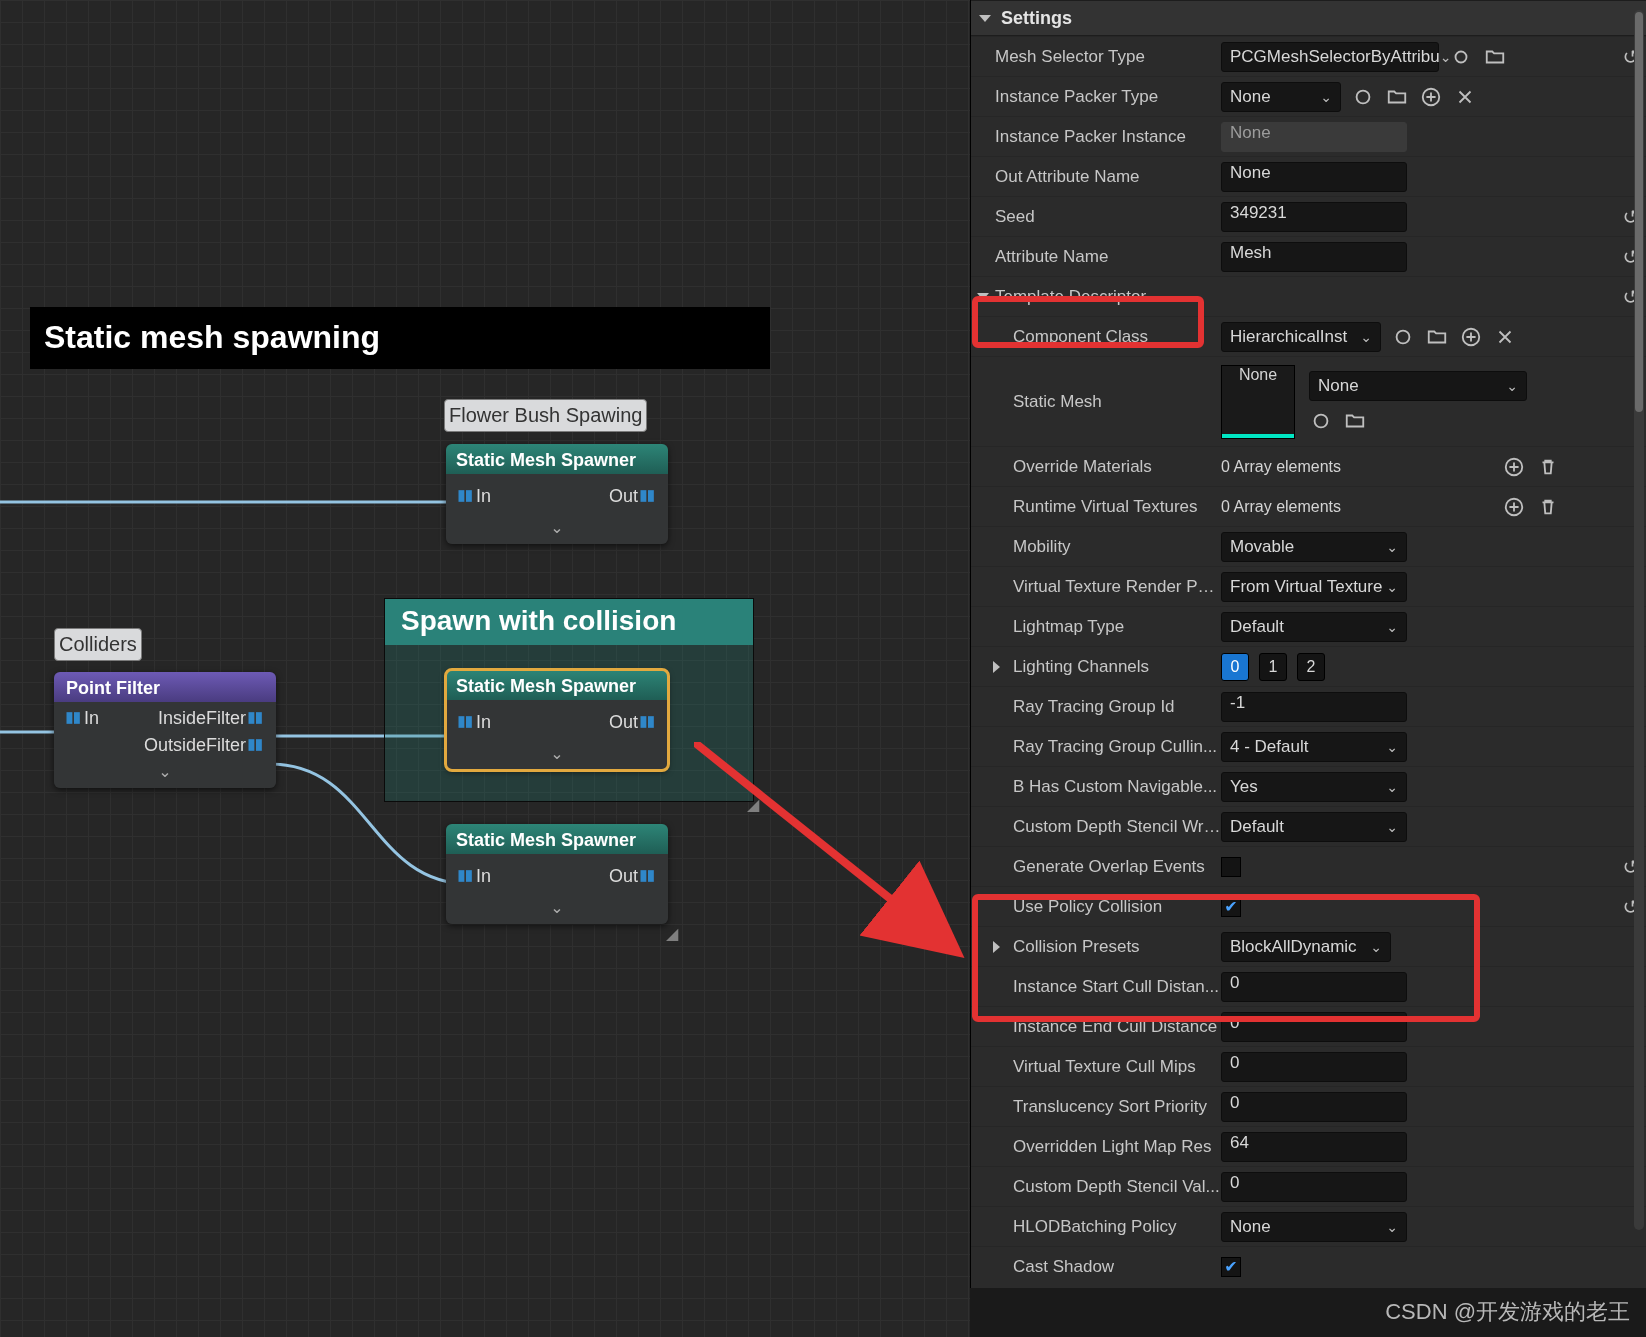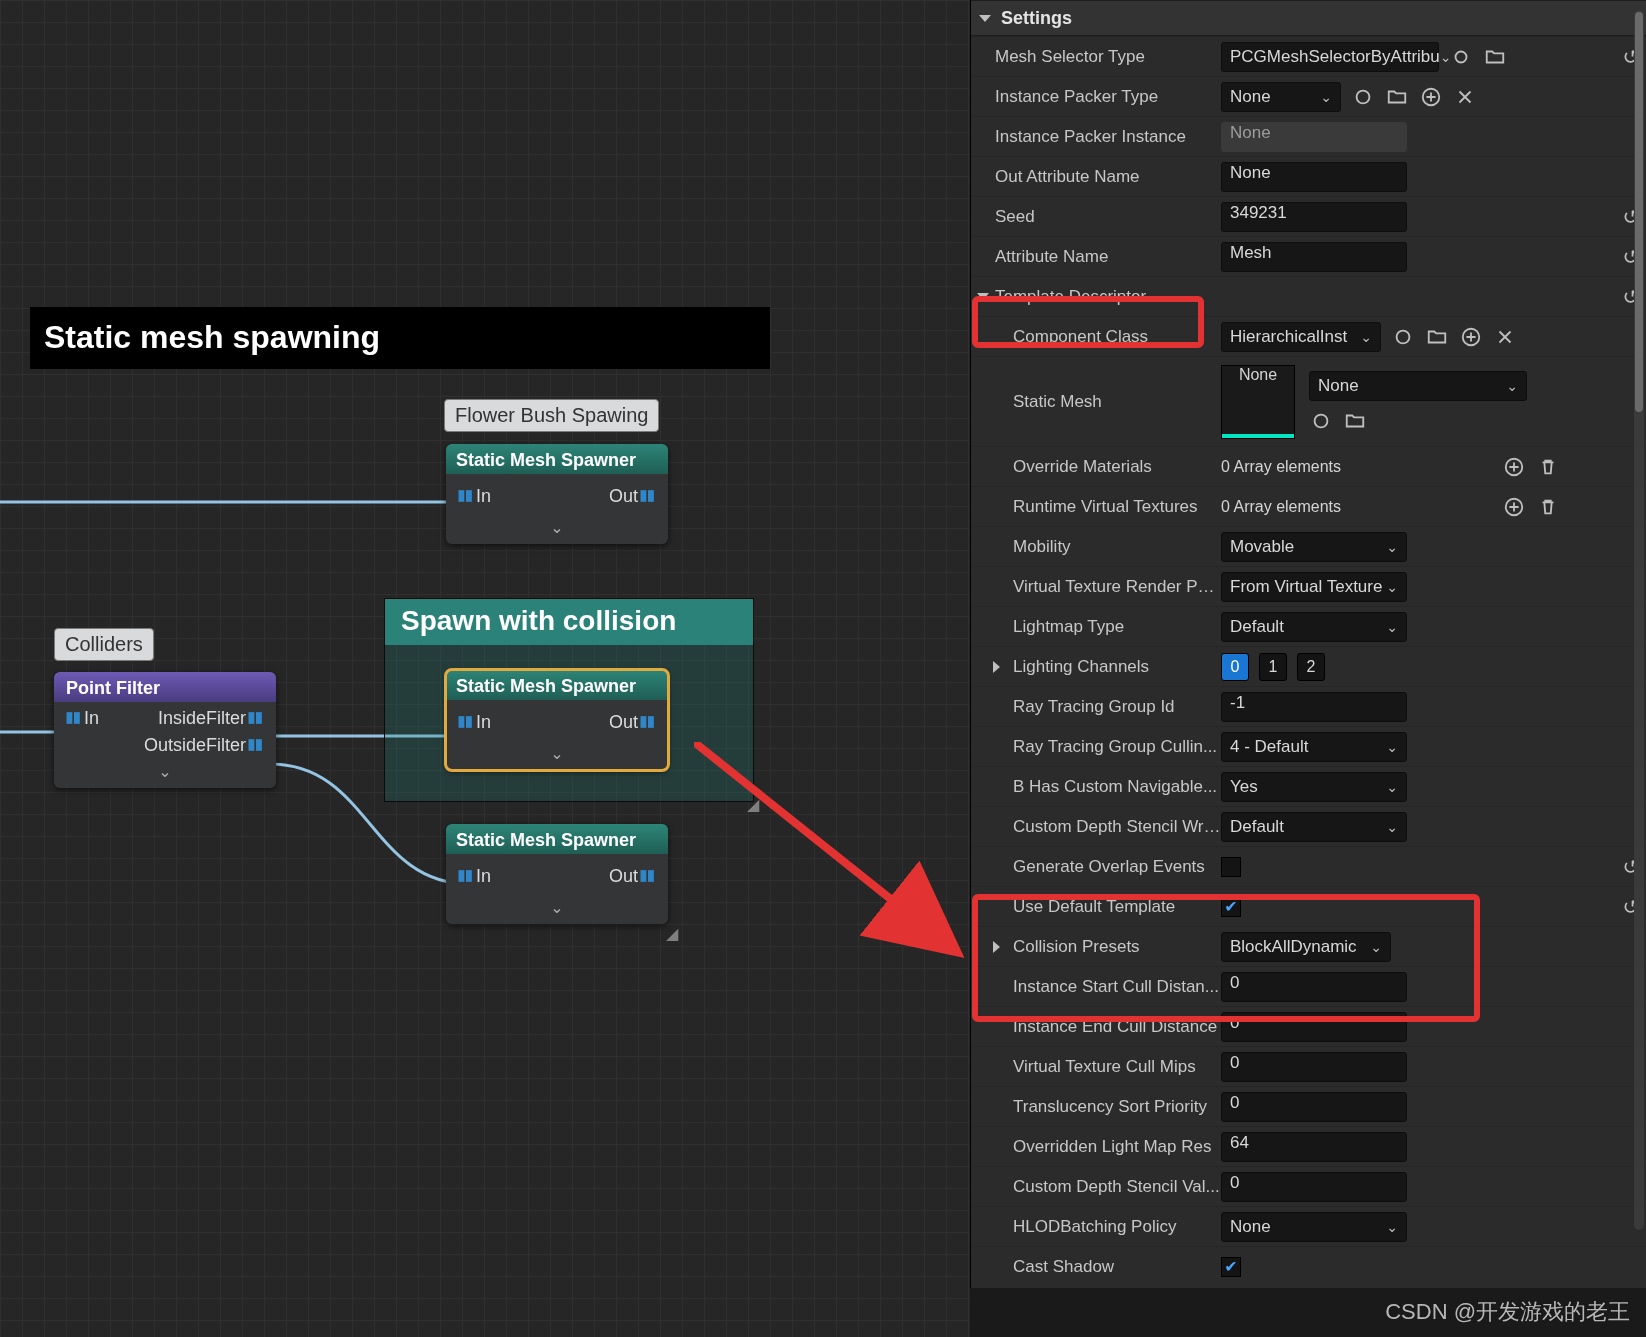--- a/index.html
+++ b/index.html
@@ -16,21 +16,21 @@
   .big-title {
     position: absolute; left: 30px; top: 307px; width: 740px; height: 62px;
     background: #000; color: #fff; font-size: 32px; font-weight: 600; padding: 12px 14px;
   }
   .comment-box {
     position: absolute; border: 1px solid #0a0a0a; background: rgba(34,130,120,0.25);
   }
   .comment-box .comment-hdr { position:absolute; left:0; top:0; right:0; height:46px; background:#2a8279; color:#fff; font-size:28px; font-weight:600; padding:6px 16px; }
   .comment-label {
     position: absolute; background: #d9dadc; color:#333; border:1px solid #7a7a7a; border-radius:4px;
-    padding: 4px 10px; font-size: 20px;
+    padding: 4px 4px; font-size: 20px;
   }
   .graph-node {
     position: absolute; width: 222px; border-radius: 6px; overflow: visible;
     box-shadow: 0 2px 6px rgba(0,0,0,0.6);
   }
   .graph-node .node-hdr { height: 30px; background: linear-gradient(#2d8577,#1f5e55); color:#fff; font-size:18px; font-weight:600; padding:6px 10px; border-radius:6px 6px 0 0; }
   .graph-node .node-body { background:#333536; height:44px; display:flex; align-items:center; justify-content:space-between; padding:0 10px; }
   .graph-node .node-foot { background:#333536; height:26px; border-radius:0 0 6px 6px; text-align:center; font-size:16px; color:#aaa; }
   .pin { display:flex; align-items:flex-start; font-size:18px; color:#dcdcdc; }
   .pin-icon { width:20px; height:20px; display:inline-block; }
@@ -521,21 +521,21 @@
         <div class="prop-label sub">Generate Overlap Events</div>
         <div class="prop-value">
           <span class="ctrl-check"></span>
         </div>
         <div class="reset-col">
           <span class="reset-arrow">↺</span>
         </div>
       </div>
 
     <div class="prop-row">
-        <div class="prop-label sub">Use Default Template</div>
+        <div class="prop-label sub">Use Policy Collision</div>
         <div class="prop-value">
           <span class="ctrl-check on"></span>
         </div>
         <div class="reset-col">
           <span class="reset-arrow">↺</span>
         </div>
       </div>
 
     <div class="prop-row" style="position:relative;">
       <span style="position:absolute;left:22px;" class="tri right"></span>

